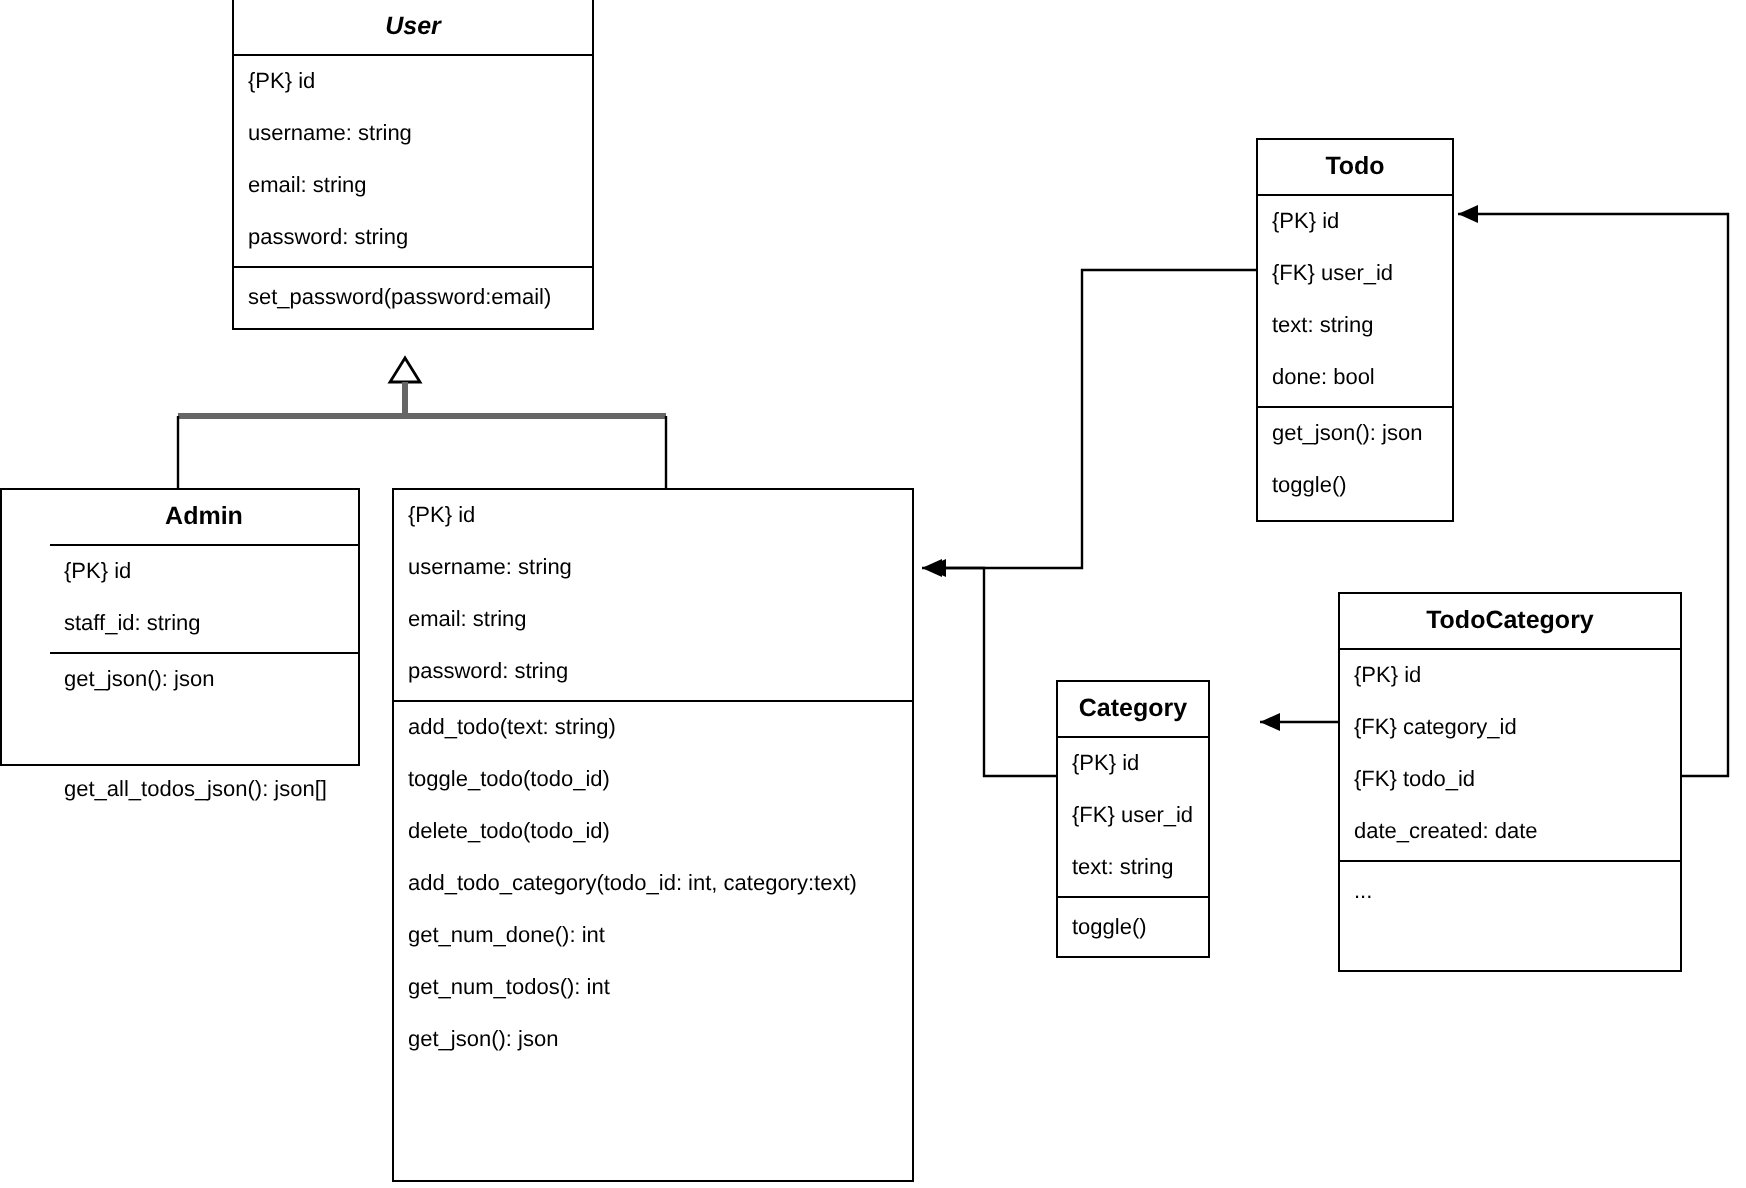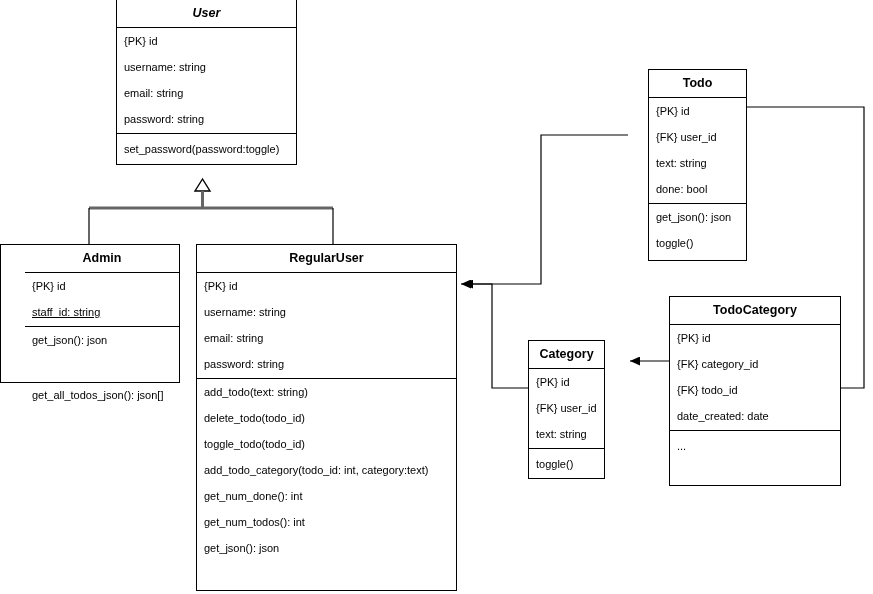--- a/index.html
+++ b/index.html
@@ -102,56 +102,55 @@
 
   <div class="umlclass" style="left:116px; top:-2px; width:181px; height:167px;">
     <div class="cls-title italic" style="height:29px;">User</div>
     <div class="compartment">
       <div class="row" style="height:26px;">{PK} id</div>
       <div class="row" style="height:26px;">username: string</div>
       <div class="row" style="height:26px;">email: string</div>
       <div class="row" style="height:27px;">password: string</div>
     </div>
     <div class="compartment">
-      <div class="row" style="height:30px;">set_password(password:toggle)</div>
+      <div class="row" style="height:30px;">set_password(password:email)</div>
     </div>
   </div>
 
   <div class="umlclass" style="left:0px; top:244px; width:180px; height:139px;padding-left:24px;">
     <div class="cls-title" style="height:28px;">Admin</div>
     <div class="compartment">
       <div class="row" style="height:26px;">{PK} id</div>
-      <div class="row" style="height:27px;text-decoration:underline;">staff_id: string</div>
+      <div class="row" style="height:27px;">staff_id: string</div>
     </div>
     <div class="compartment">
       <div class="row" style="height:27px;">get_json(): json</div>
       <div class="row" style="height:28px;margin-top:27px;">get_all_todos_json(): json[]</div>
     </div>
   </div>
 
   <div class="umlclass" style="left:196px; top:244px; width:261px; height:347px;">
-    <div class="cls-title" style="height:28px;">RegularUser</div>
     <div class="compartment">
       <div class="row" style="height:26px;">{PK} id</div>
       <div class="row" style="height:26px;">username: string</div>
       <div class="row" style="height:26px;">email: string</div>
       <div class="row" style="height:27px;">password: string</div>
     </div>
     <div class="compartment">
       <div class="row" style="height:26px;">add_todo(text: string)</div>
+      <div class="row" style="height:26px;">toggle_todo(todo_id)</div>
       <div class="row" style="height:26px;">delete_todo(todo_id)</div>
-      <div class="row" style="height:26px;">toggle_todo(todo_id)</div>
       <div class="row" style="height:26px;">add_todo_category(todo_id: int, category:text)</div>
       <div class="row" style="height:26px;">get_num_done(): int</div>
       <div class="row" style="height:26px;">get_num_todos(): int</div>
       <div class="row" style="height:27px;">get_json(): json</div>
     </div>
   </div>
 
-  <div class="umlclass" style="left:648px; top:69px; width:99px; height:192px;">
+  <div class="umlclass" style="left:628px; top:69px; width:99px; height:192px;">
     <div class="cls-title" style="height:28px;">Todo</div>
     <div class="compartment">
       <div class="row" style="height:26px;">{PK} id</div>
       <div class="row" style="height:26px;">{FK} user_id</div>
       <div class="row" style="height:26px;">text: string</div>
       <div class="row" style="height:27px;">done: bool</div>
     </div>
     <div class="compartment">
       <div class="row" style="height:26px;">get_json(): json</div>
       <div class="row" style="height:27px;">toggle()</div>

